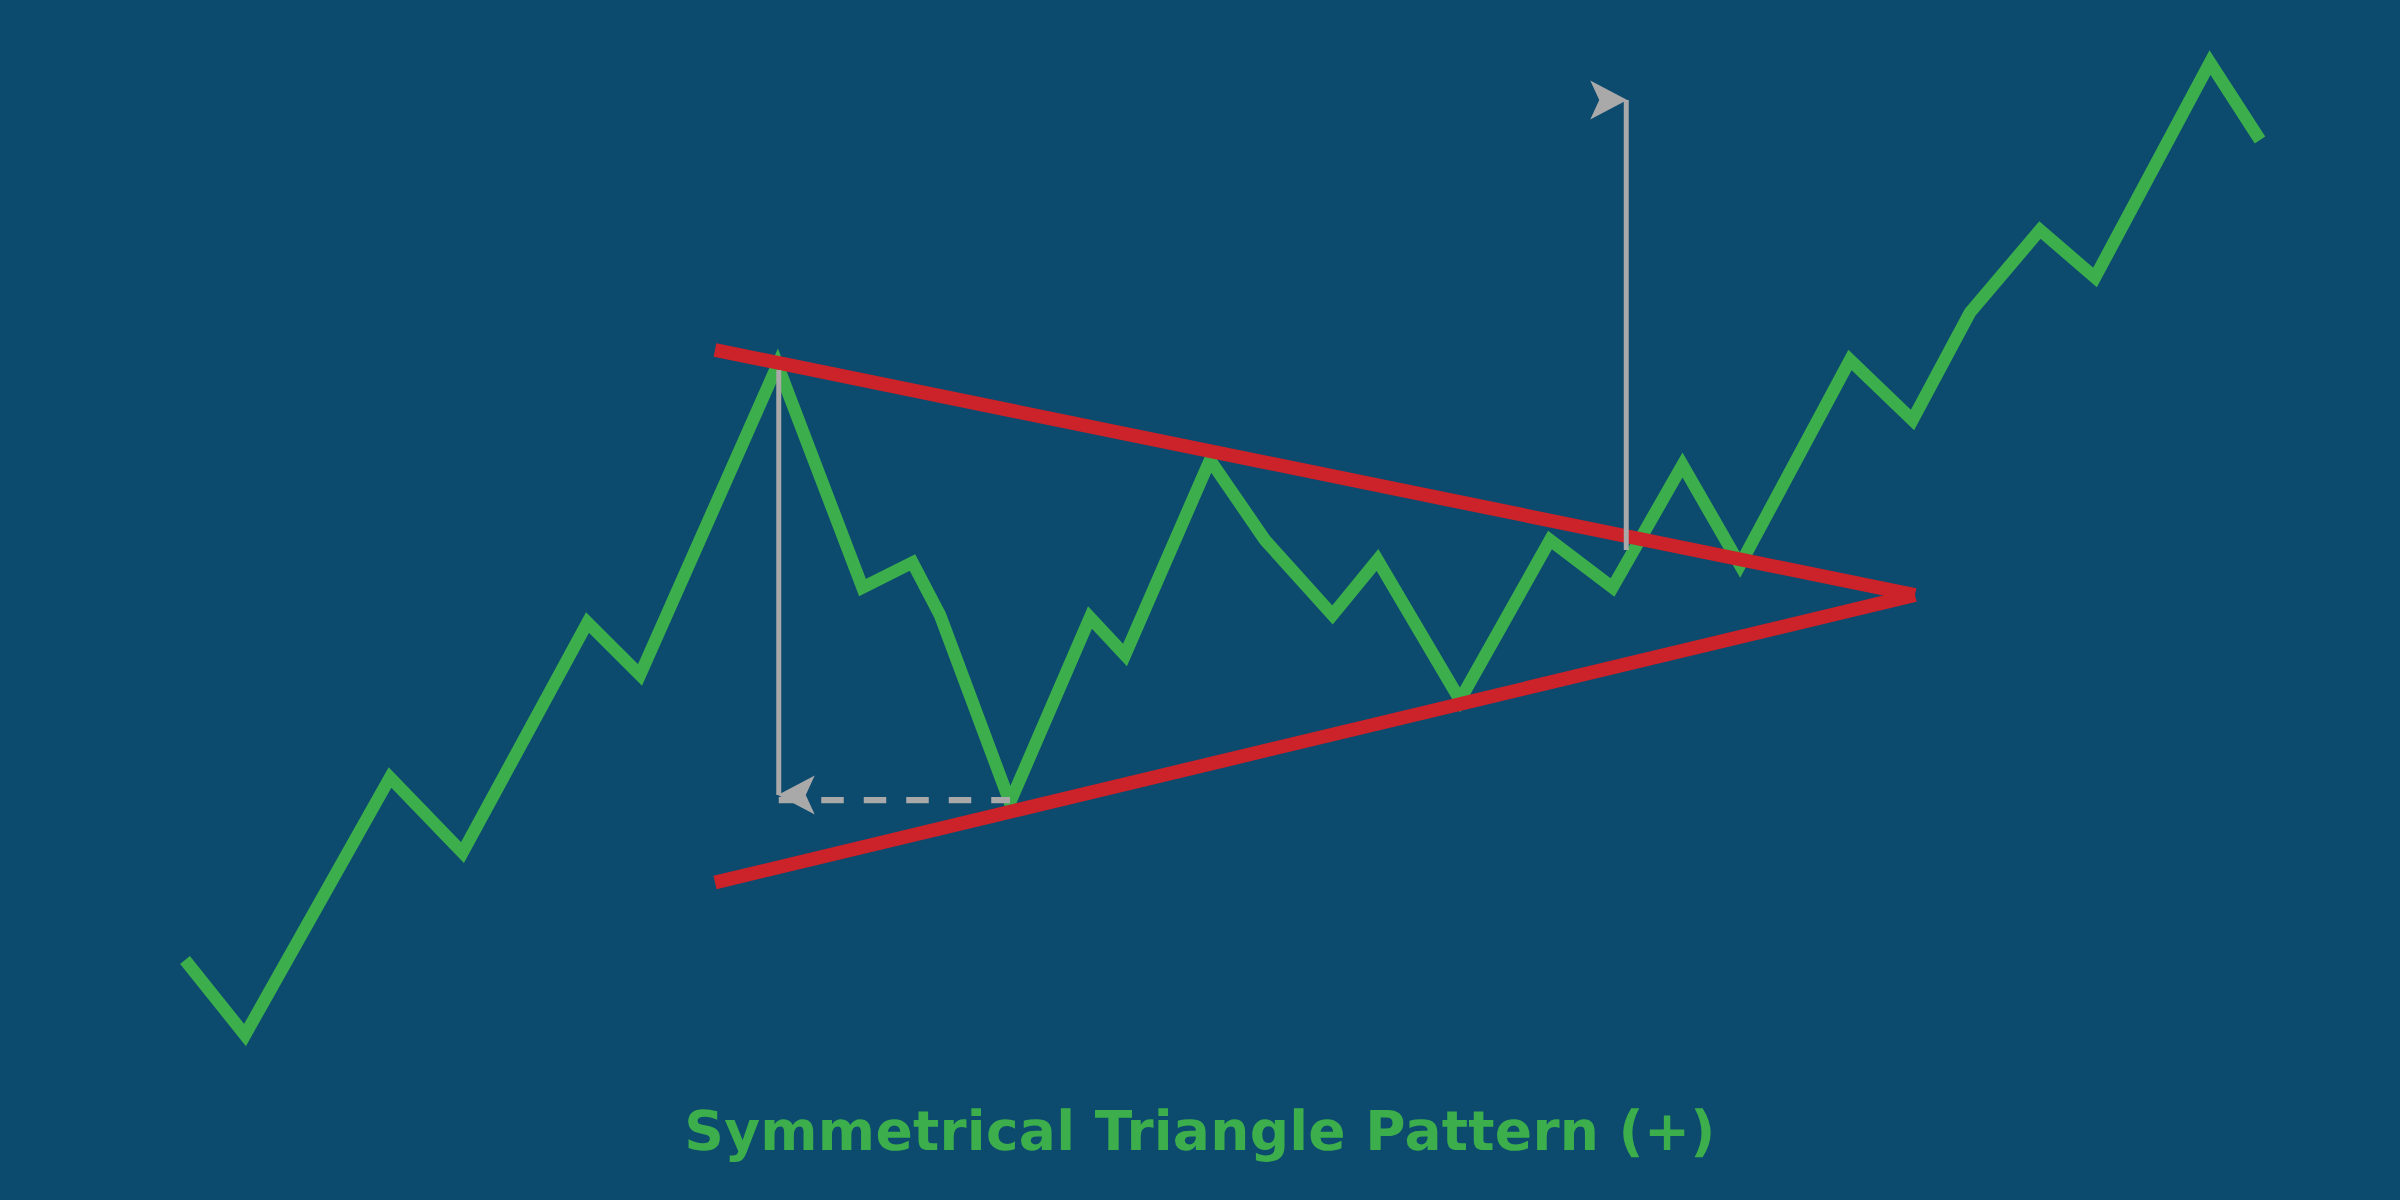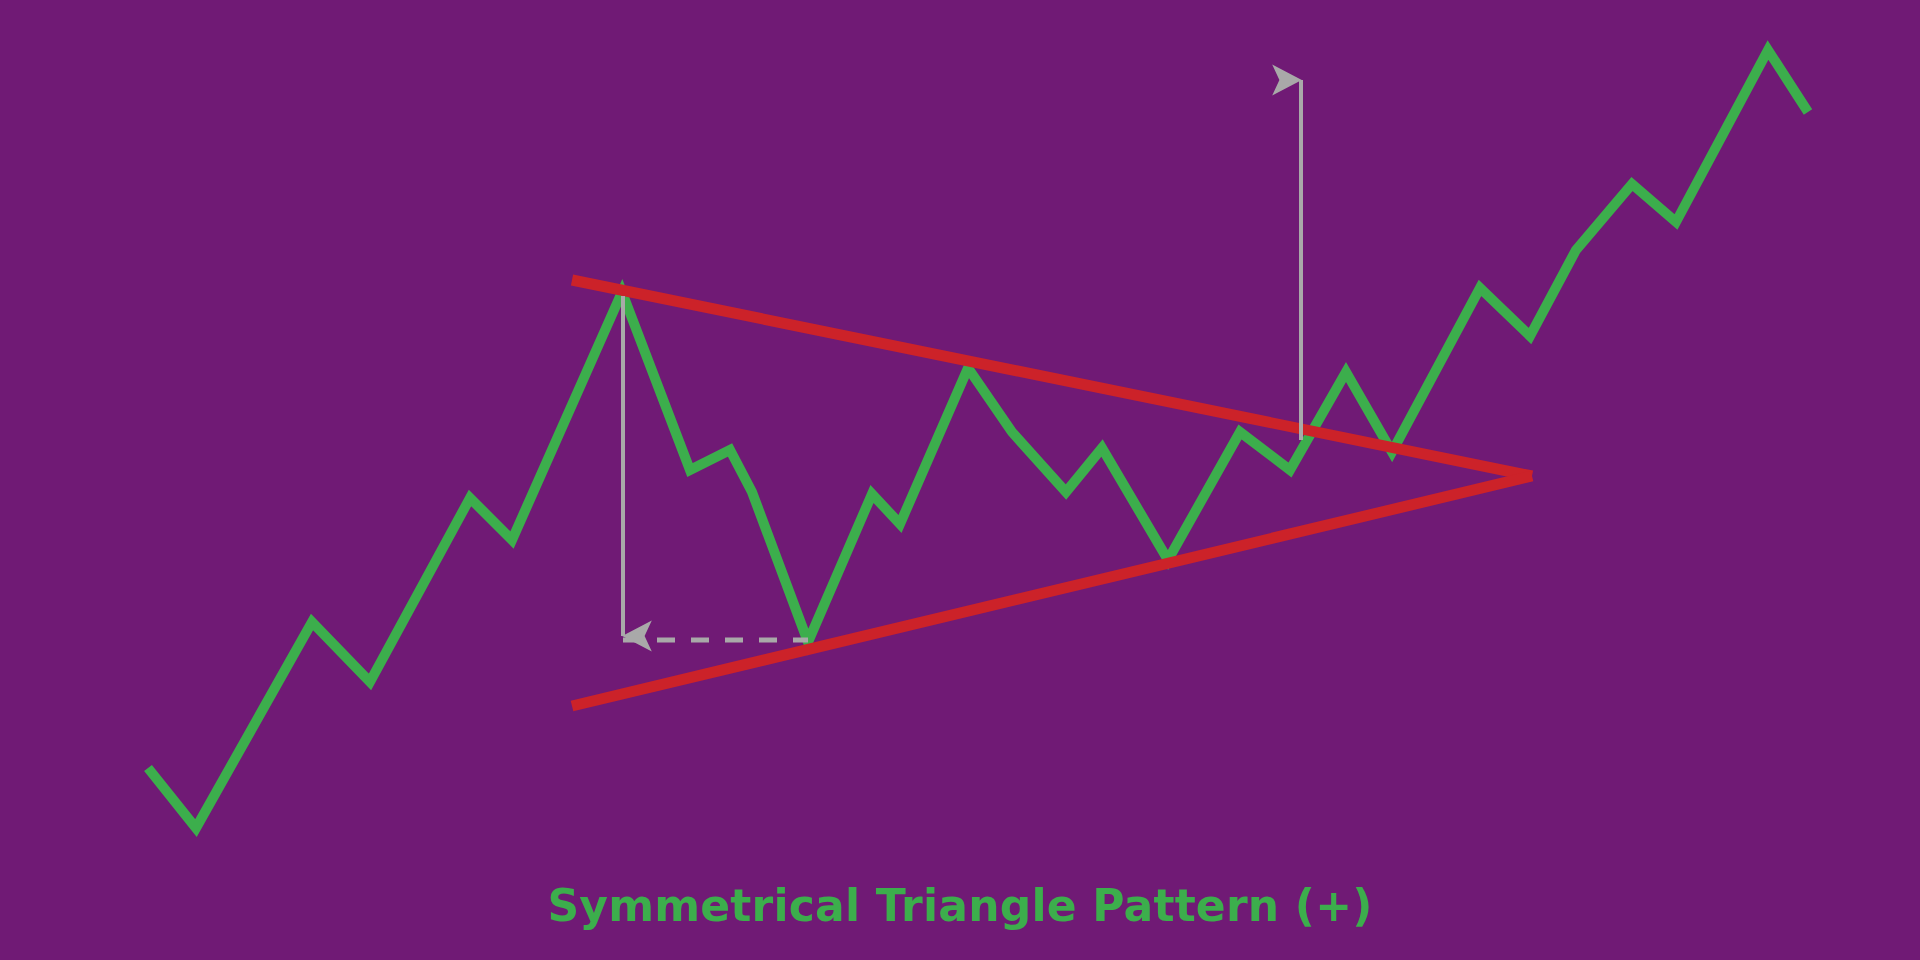--- a/index.html
+++ b/index.html
@@ -37,21 +37,21 @@
     font-size: 44px;
     font-weight: bold;
     letter-spacing: 0.2px;
     color: #3cae4c;
     white-space: nowrap;
   }
 </style>
 </head>
 <body>
 
-<div id="chart-root" style="background: #701a75;">
+<div id="chart-root" style="background: #0c4a6e;">
 
   <svg id="pattern-svg" viewBox="0 0 1920 960" preserveAspectRatio="none">
 
     <defs>
       <marker id="arrowhead-down" markerWidth="9" markerHeight="9" refX="4.5" refY="8.4" orient="auto" markerUnits="strokeWidth">
         <path d="M 0.6 1.2 L 4.5 8.6 L 8.4 1.2 L 4.5 3.0 Z" fill="#a9a9a9"></path>
       </marker>
       <marker id="arrowhead-up" markerWidth="9" markerHeight="9" refX="4.5" refY="8.4" orient="auto" markerUnits="strokeWidth">
         <path d="M 0.6 1.2 L 4.5 8.6 L 8.4 1.2 L 4.5 3.0 Z" fill="#a9a9a9"></path>
       </marker>

